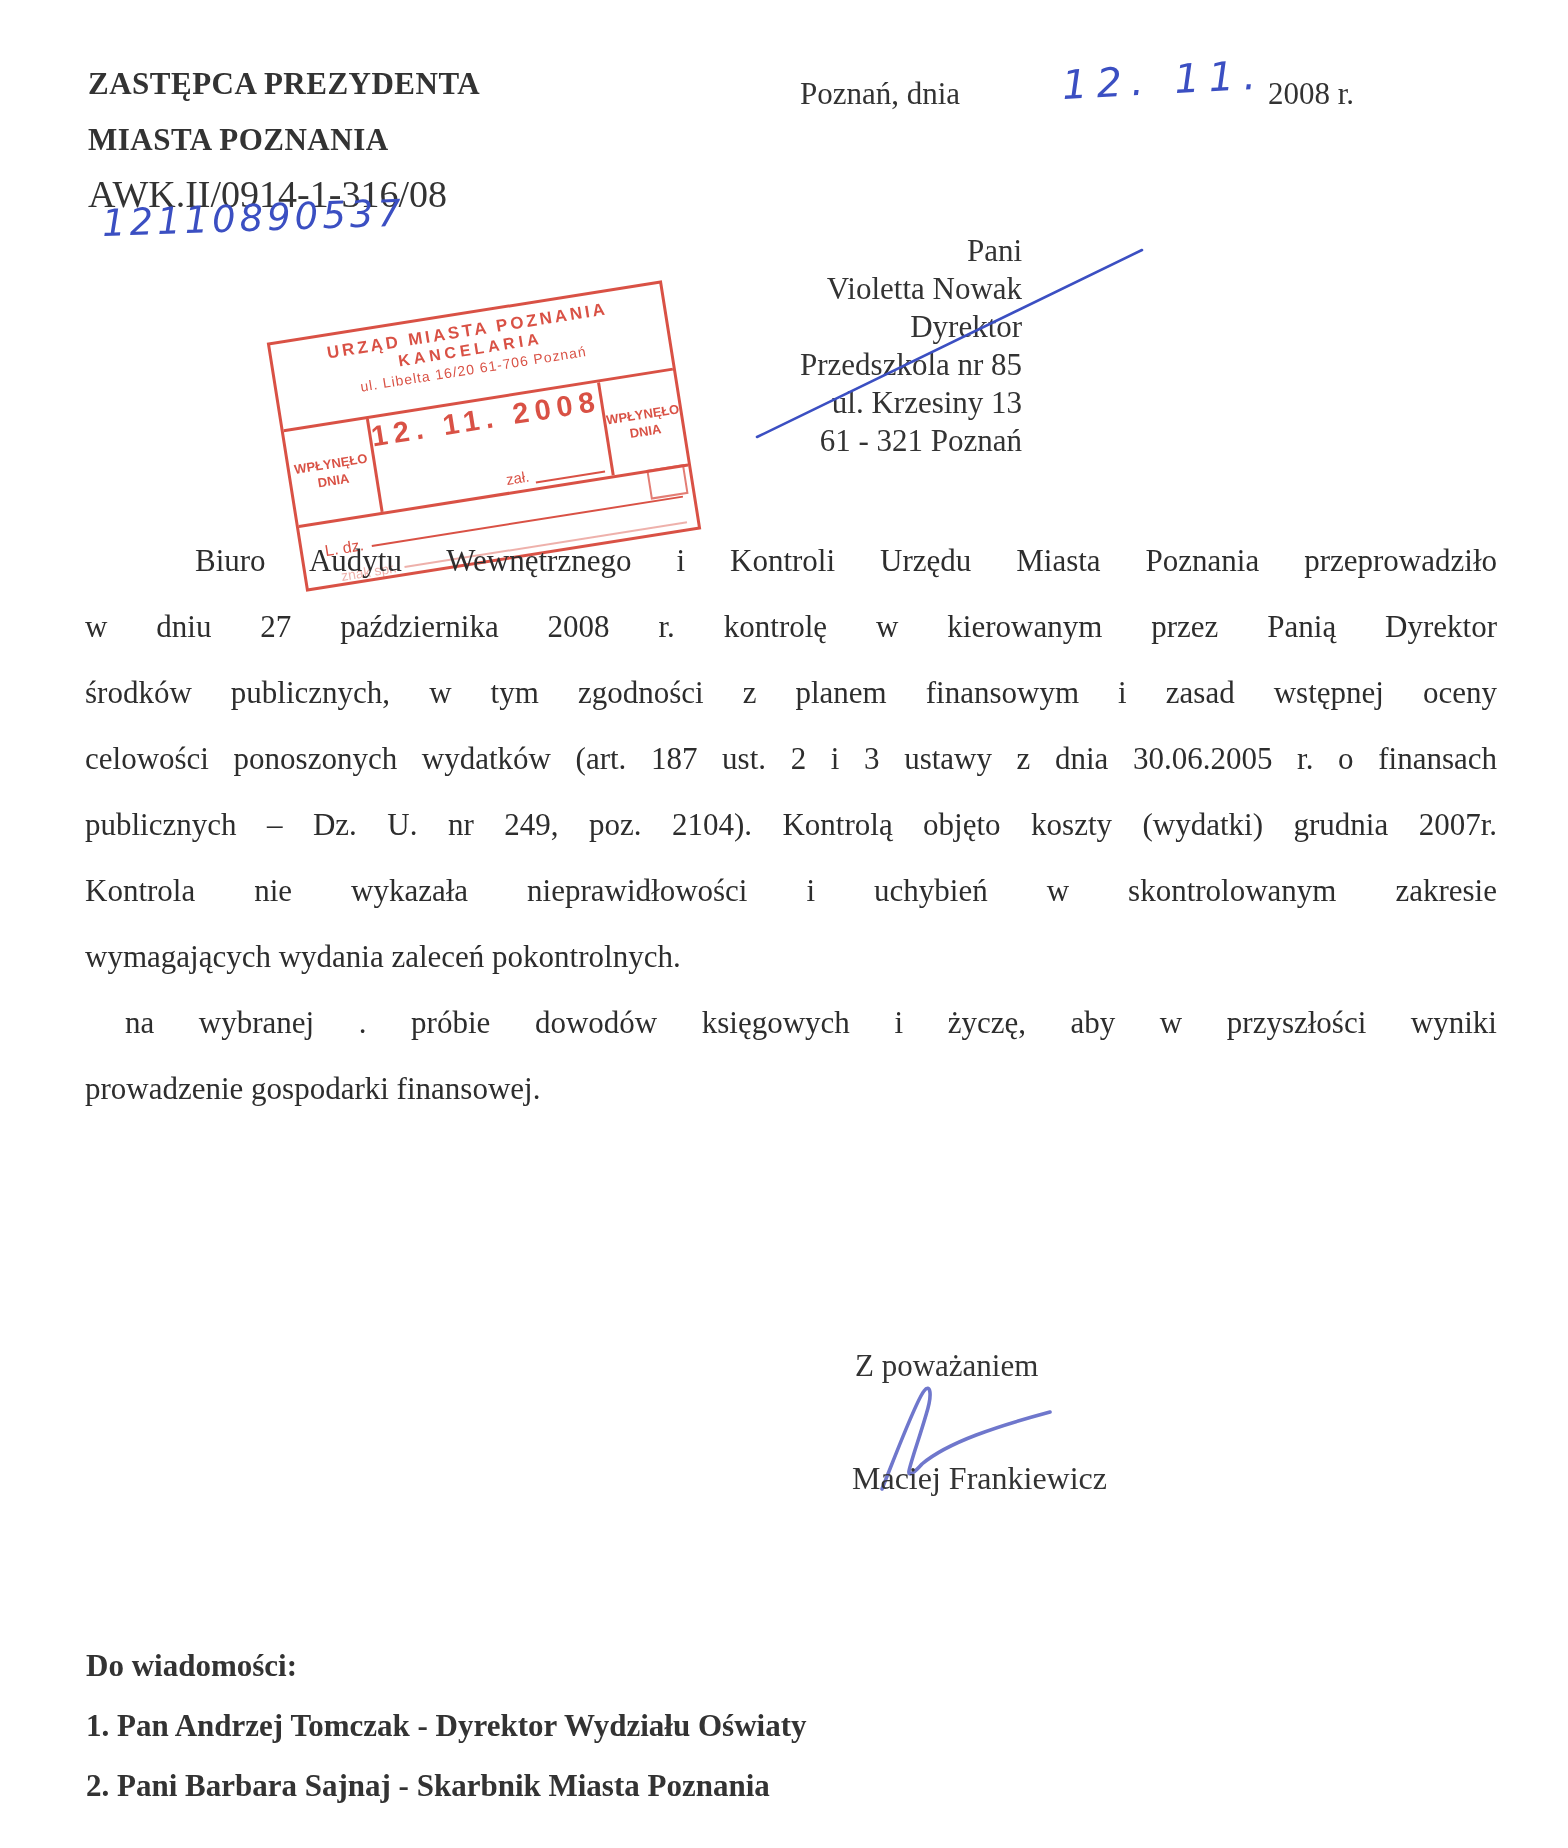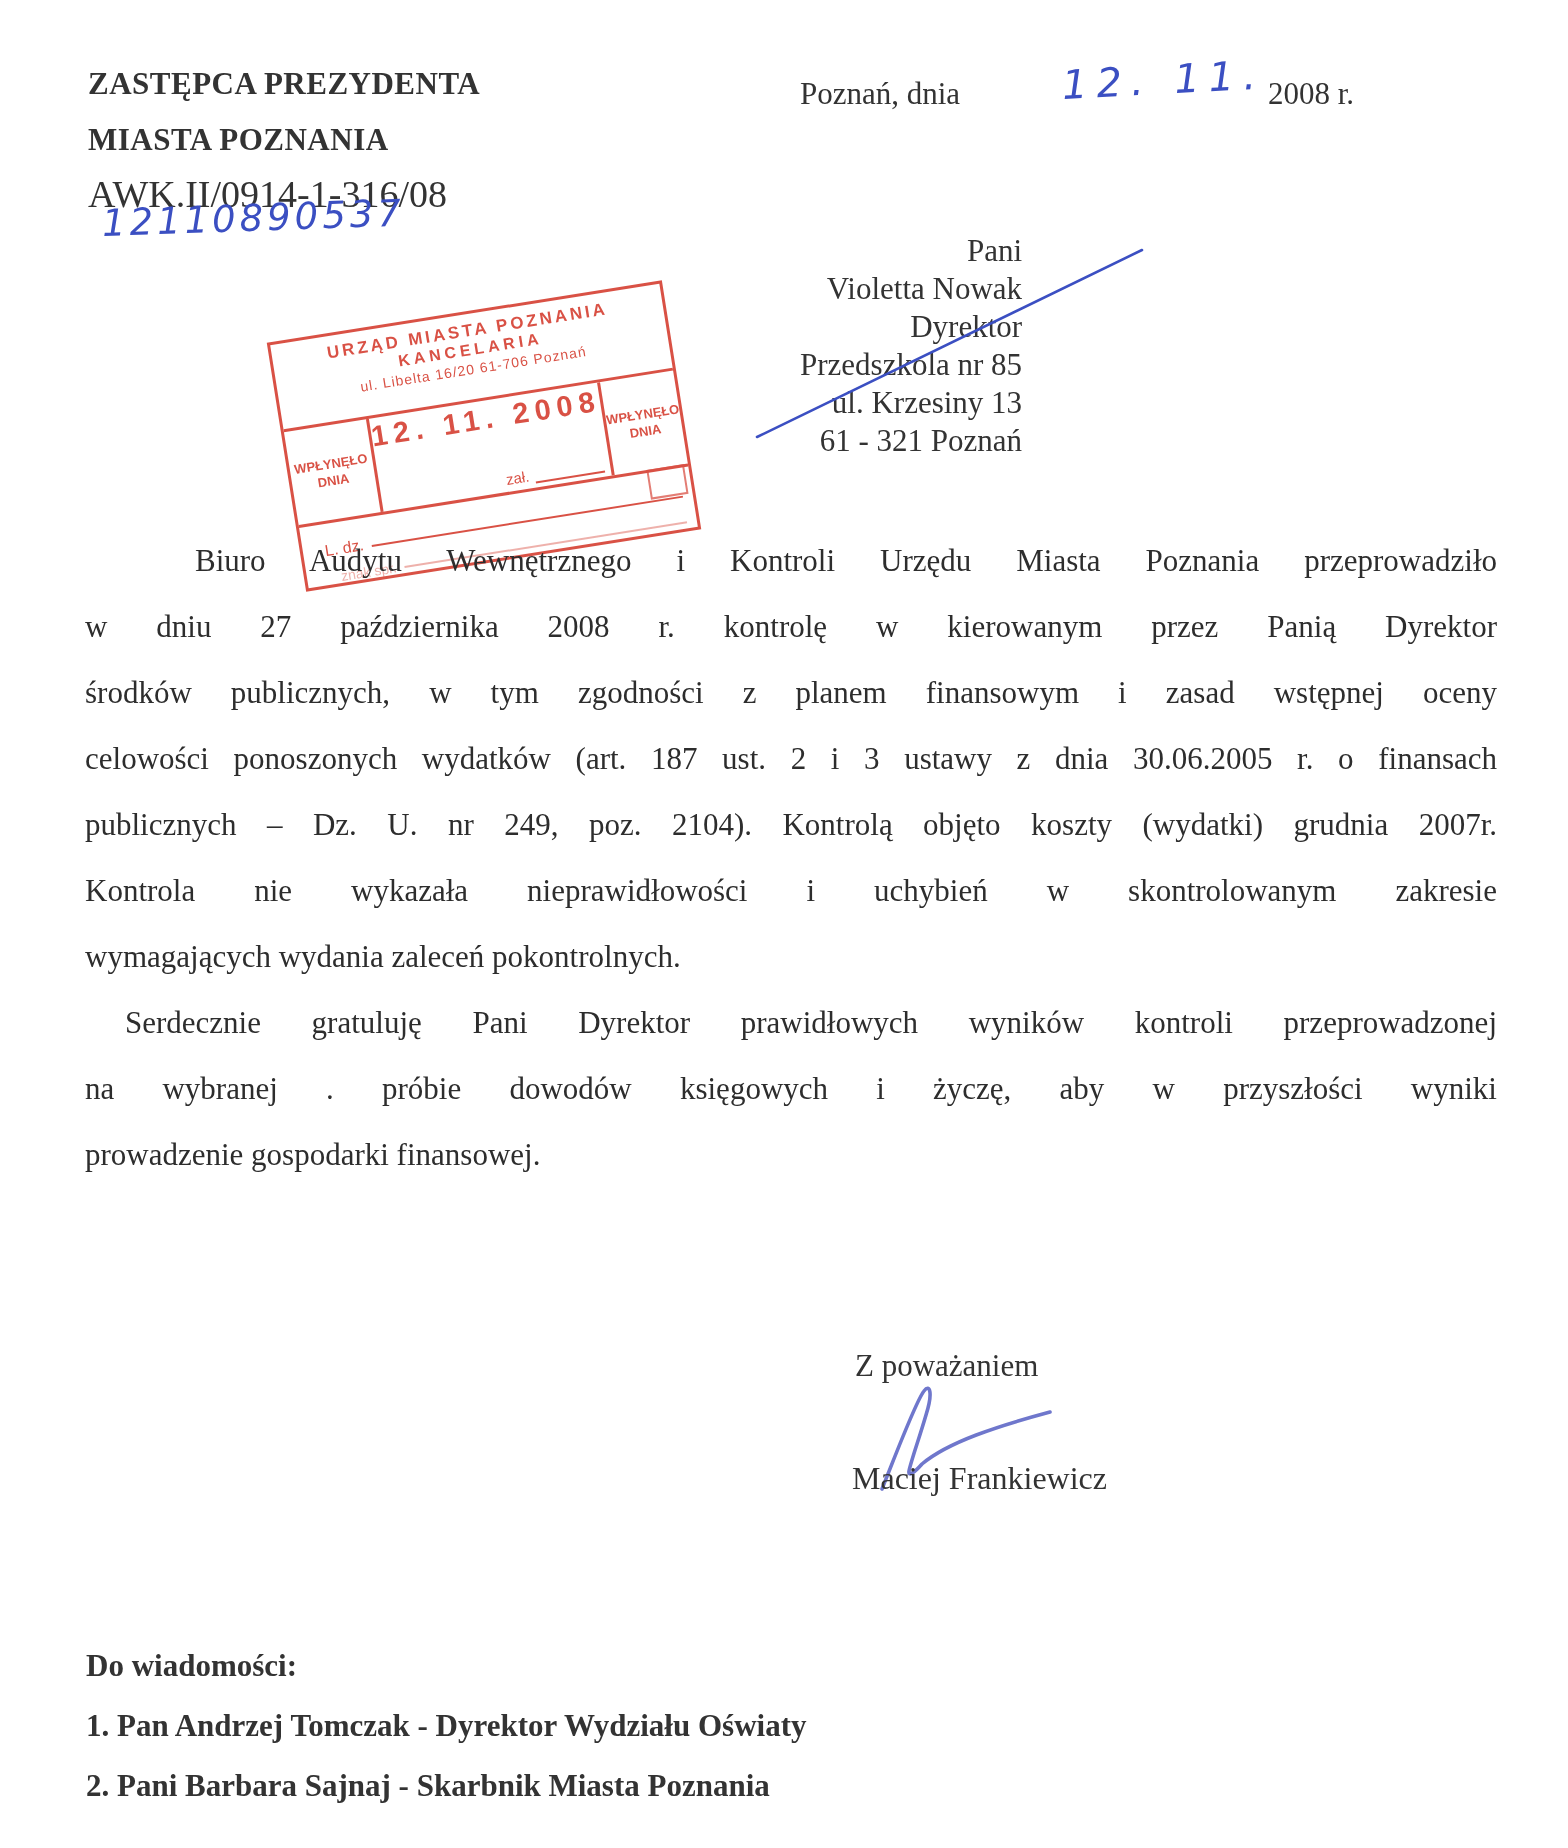--- a/index.html
+++ b/index.html
@@ -133,21 +133,20 @@
   <div class="para para1">
       <div class="para-line">Biuro Audytu Wewnętrznego i Kontroli Urzędu Miasta Poznania przeprowadziło</div>
       <div class="para-line">w dniu 27 października 2008 r.  kontrolę w kierowanym przez Panią Dyrektor</div>
       <div class="para-line">środków publicznych, w tym zgodności z planem finansowym i zasad wstępnej oceny</div>
       <div class="para-line">celowości ponoszonych wydatków (art. 187 ust. 2 i 3 ustawy z dnia 30.06.2005 r. o finansach</div>
       <div class="para-line">publicznych – Dz. U. nr 249, poz. 2104). Kontrolą objęto koszty (wydatki) grudnia  2007r.</div>
       <div class="para-line">Kontrola nie wykazała nieprawidłowości i uchybień w skontrolowanym zakresie</div>
       <div class="para-line">wymagających wydania zaleceń pokontrolnych.</div>
     </div>
   <div class="para para2">
-      <div class="para-line">Serdecznie gratuluję Pani Dyrektor  prawidłowych wyników kontroli przeprowadzonej</div>
       <div class="para-line">na wybranej . próbie dowodów księgowych i życzę, aby w przyszłości wyniki</div>
       <div class="para-line">prowadzenie gospodarki finansowej.</div>
     </div>
 </div>
 
 <div class="abs valediction" style="left:855px; top:1348px;">Z  poważaniem</div>
 
 <svg class="overlay" style="left:858px; top:1385px;" width="230" height="115" viewBox="0 0 230 115">
   <path d="M 24 104 C 40 64 58 16 66 6 C 72 -2 75 8 68 30 C 61 54 53 76 51 86 C 50 92 56 88 64 79 C 90 57 140 41 192 27" fill="none" stroke="#6f77cc" stroke-width="3.6" stroke-linecap="round" stroke-linejoin="round"></path>
 </svg>

